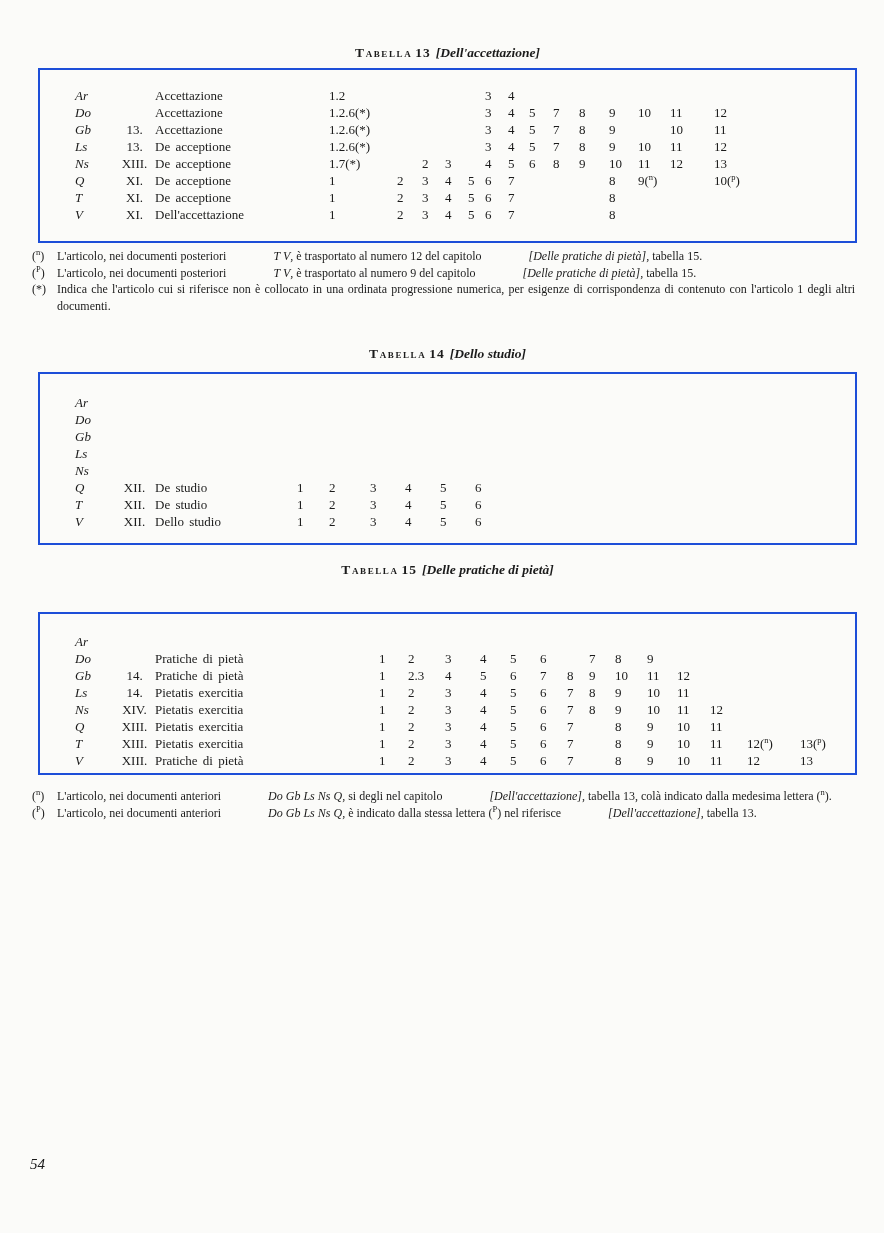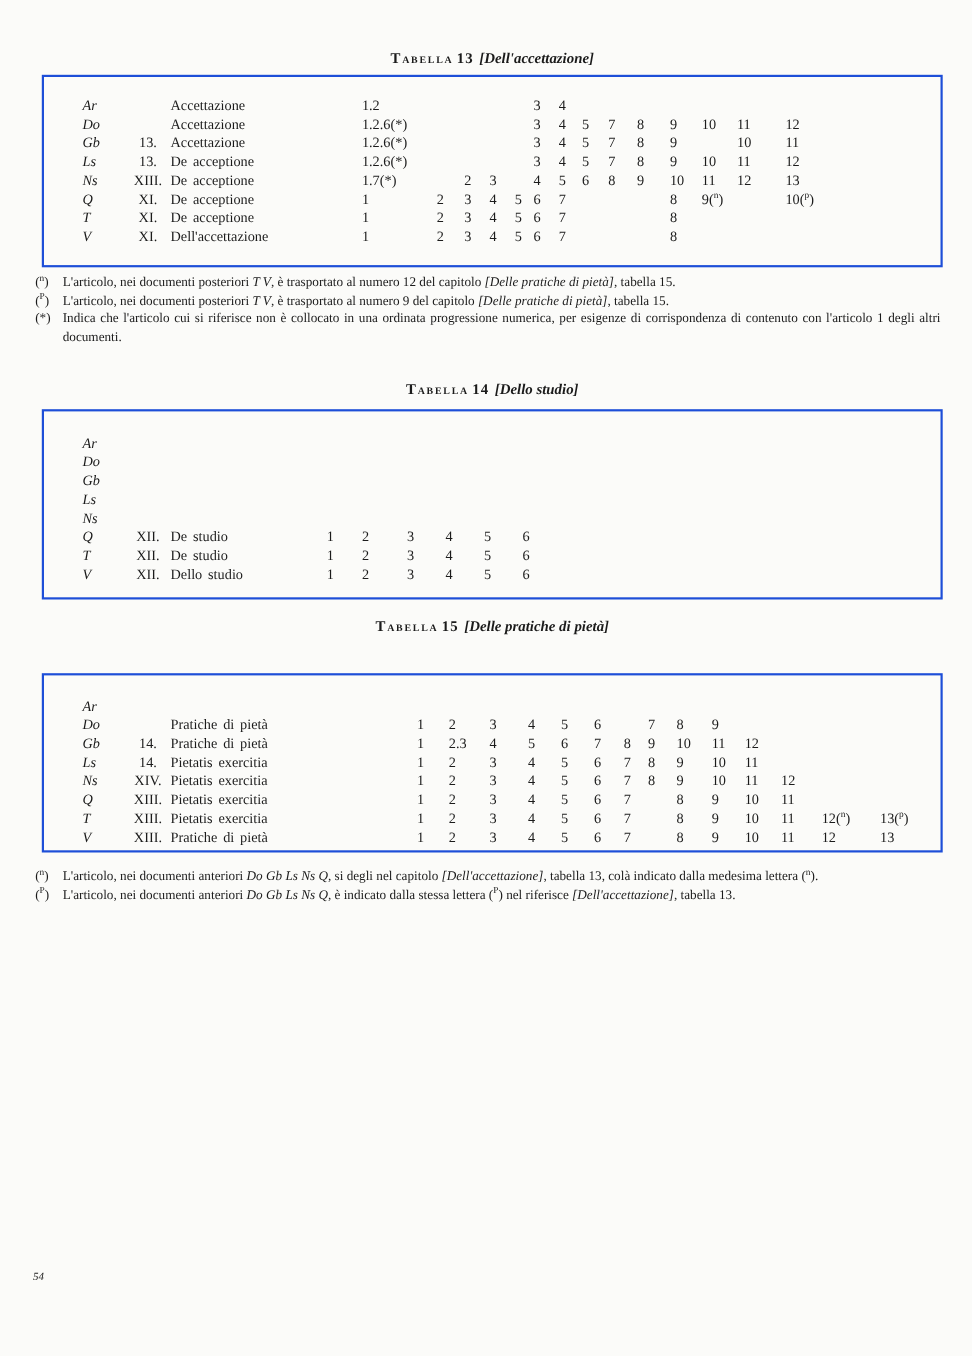--- a/index.html
+++ b/index.html
@@ -35,22 +35,22 @@
   .num{text-align:center;padding-right:3px;}
   .ctitle{word-spacing:2px;}
   sup{font-size:8.5px;line-height:0;vertical-align:super;}
   .footnotes{
     position:absolute;left:32px;width:823px;
     font-size:12px;line-height:16.6px;text-align:justify;
   }
   #fn-0{top:248px;} #fn-2{top:788px;}
   .fnote{position:relative;padding-left:25px;}
   .fnmark{position:absolute;left:0;top:0;}
-  .it{font-style:italic;}
-  .pageno{position:absolute;left:30px;top:1156px;font-size:10px;font-style:italic;}
+  .it{font-style:italic;margin-left:44px;}
+  .pageno{position:absolute;left:30px;top:1156px;font-size:15px;font-style:italic;}
 </style>
 </head>
 <body>
 
 <div>
 
   <h2 class="ttitle" id="title-13"><span class="tcaps">Tabella</span><span class="tnum">13</span><span class="tbracket">[Dell'accettazione]</span></h2>
   <div class="tbox t13" id="tbox-0">
       <div class="trow">
         <span class="doc">Ar</span>

